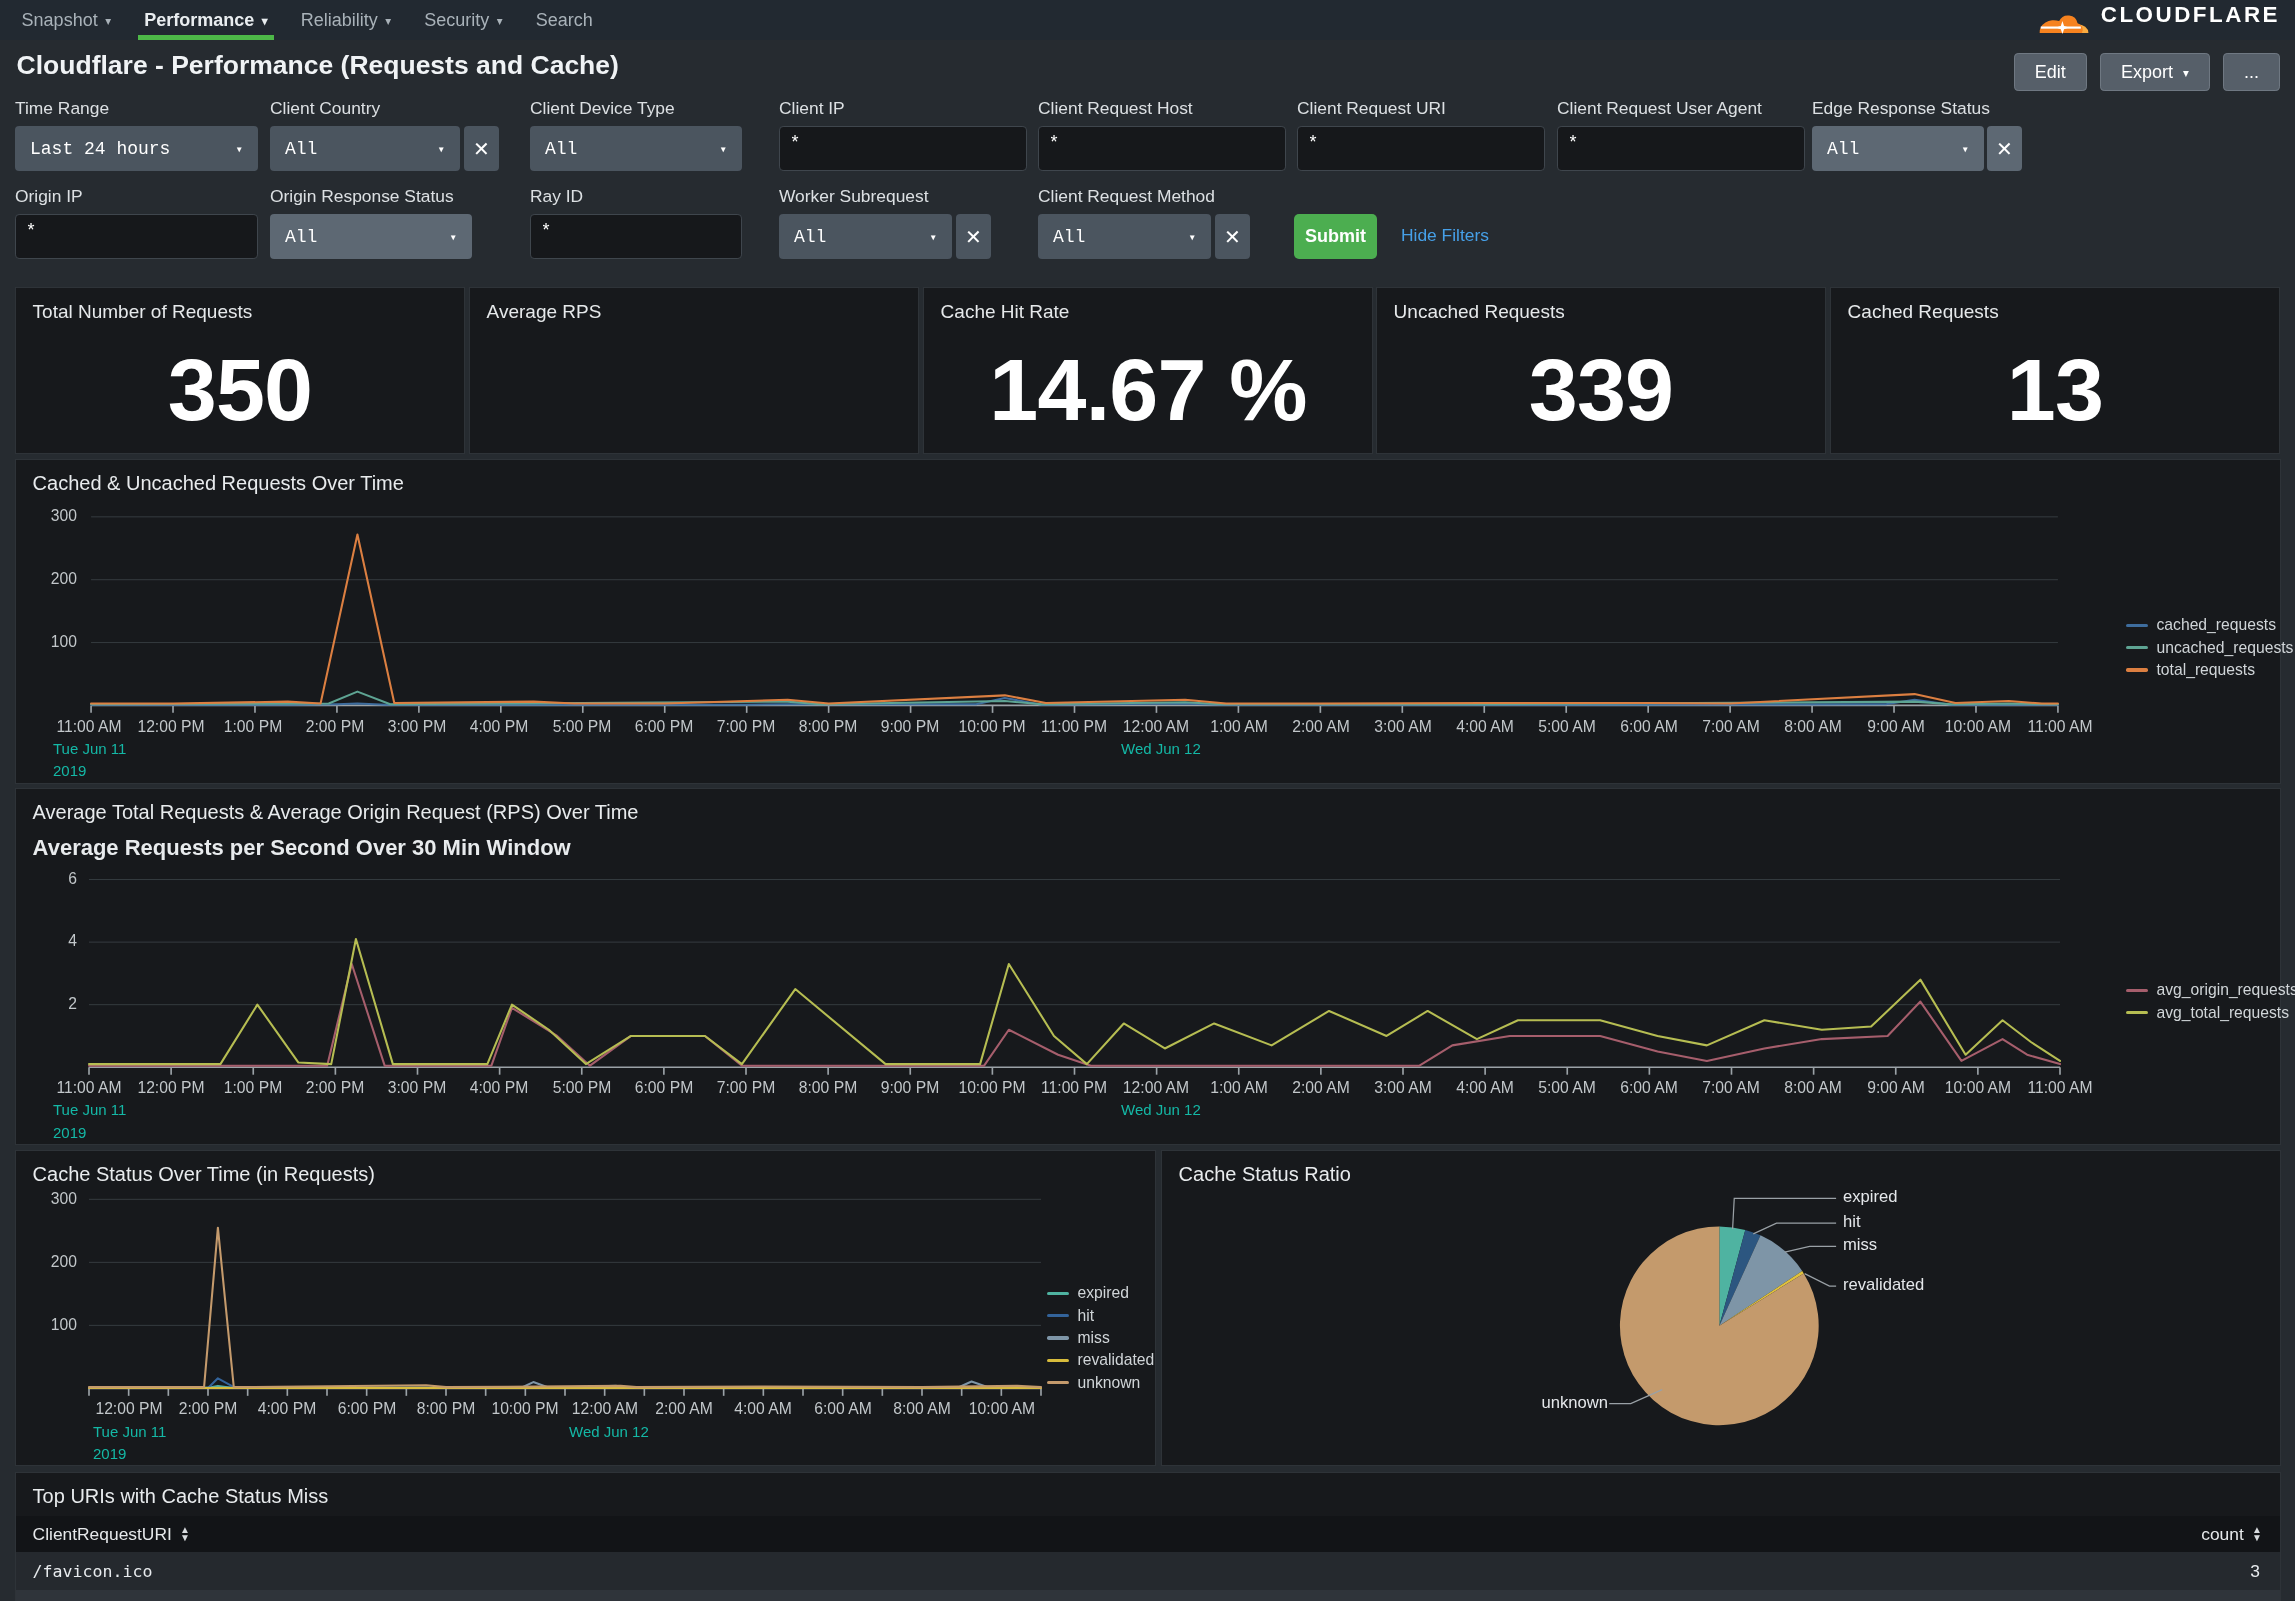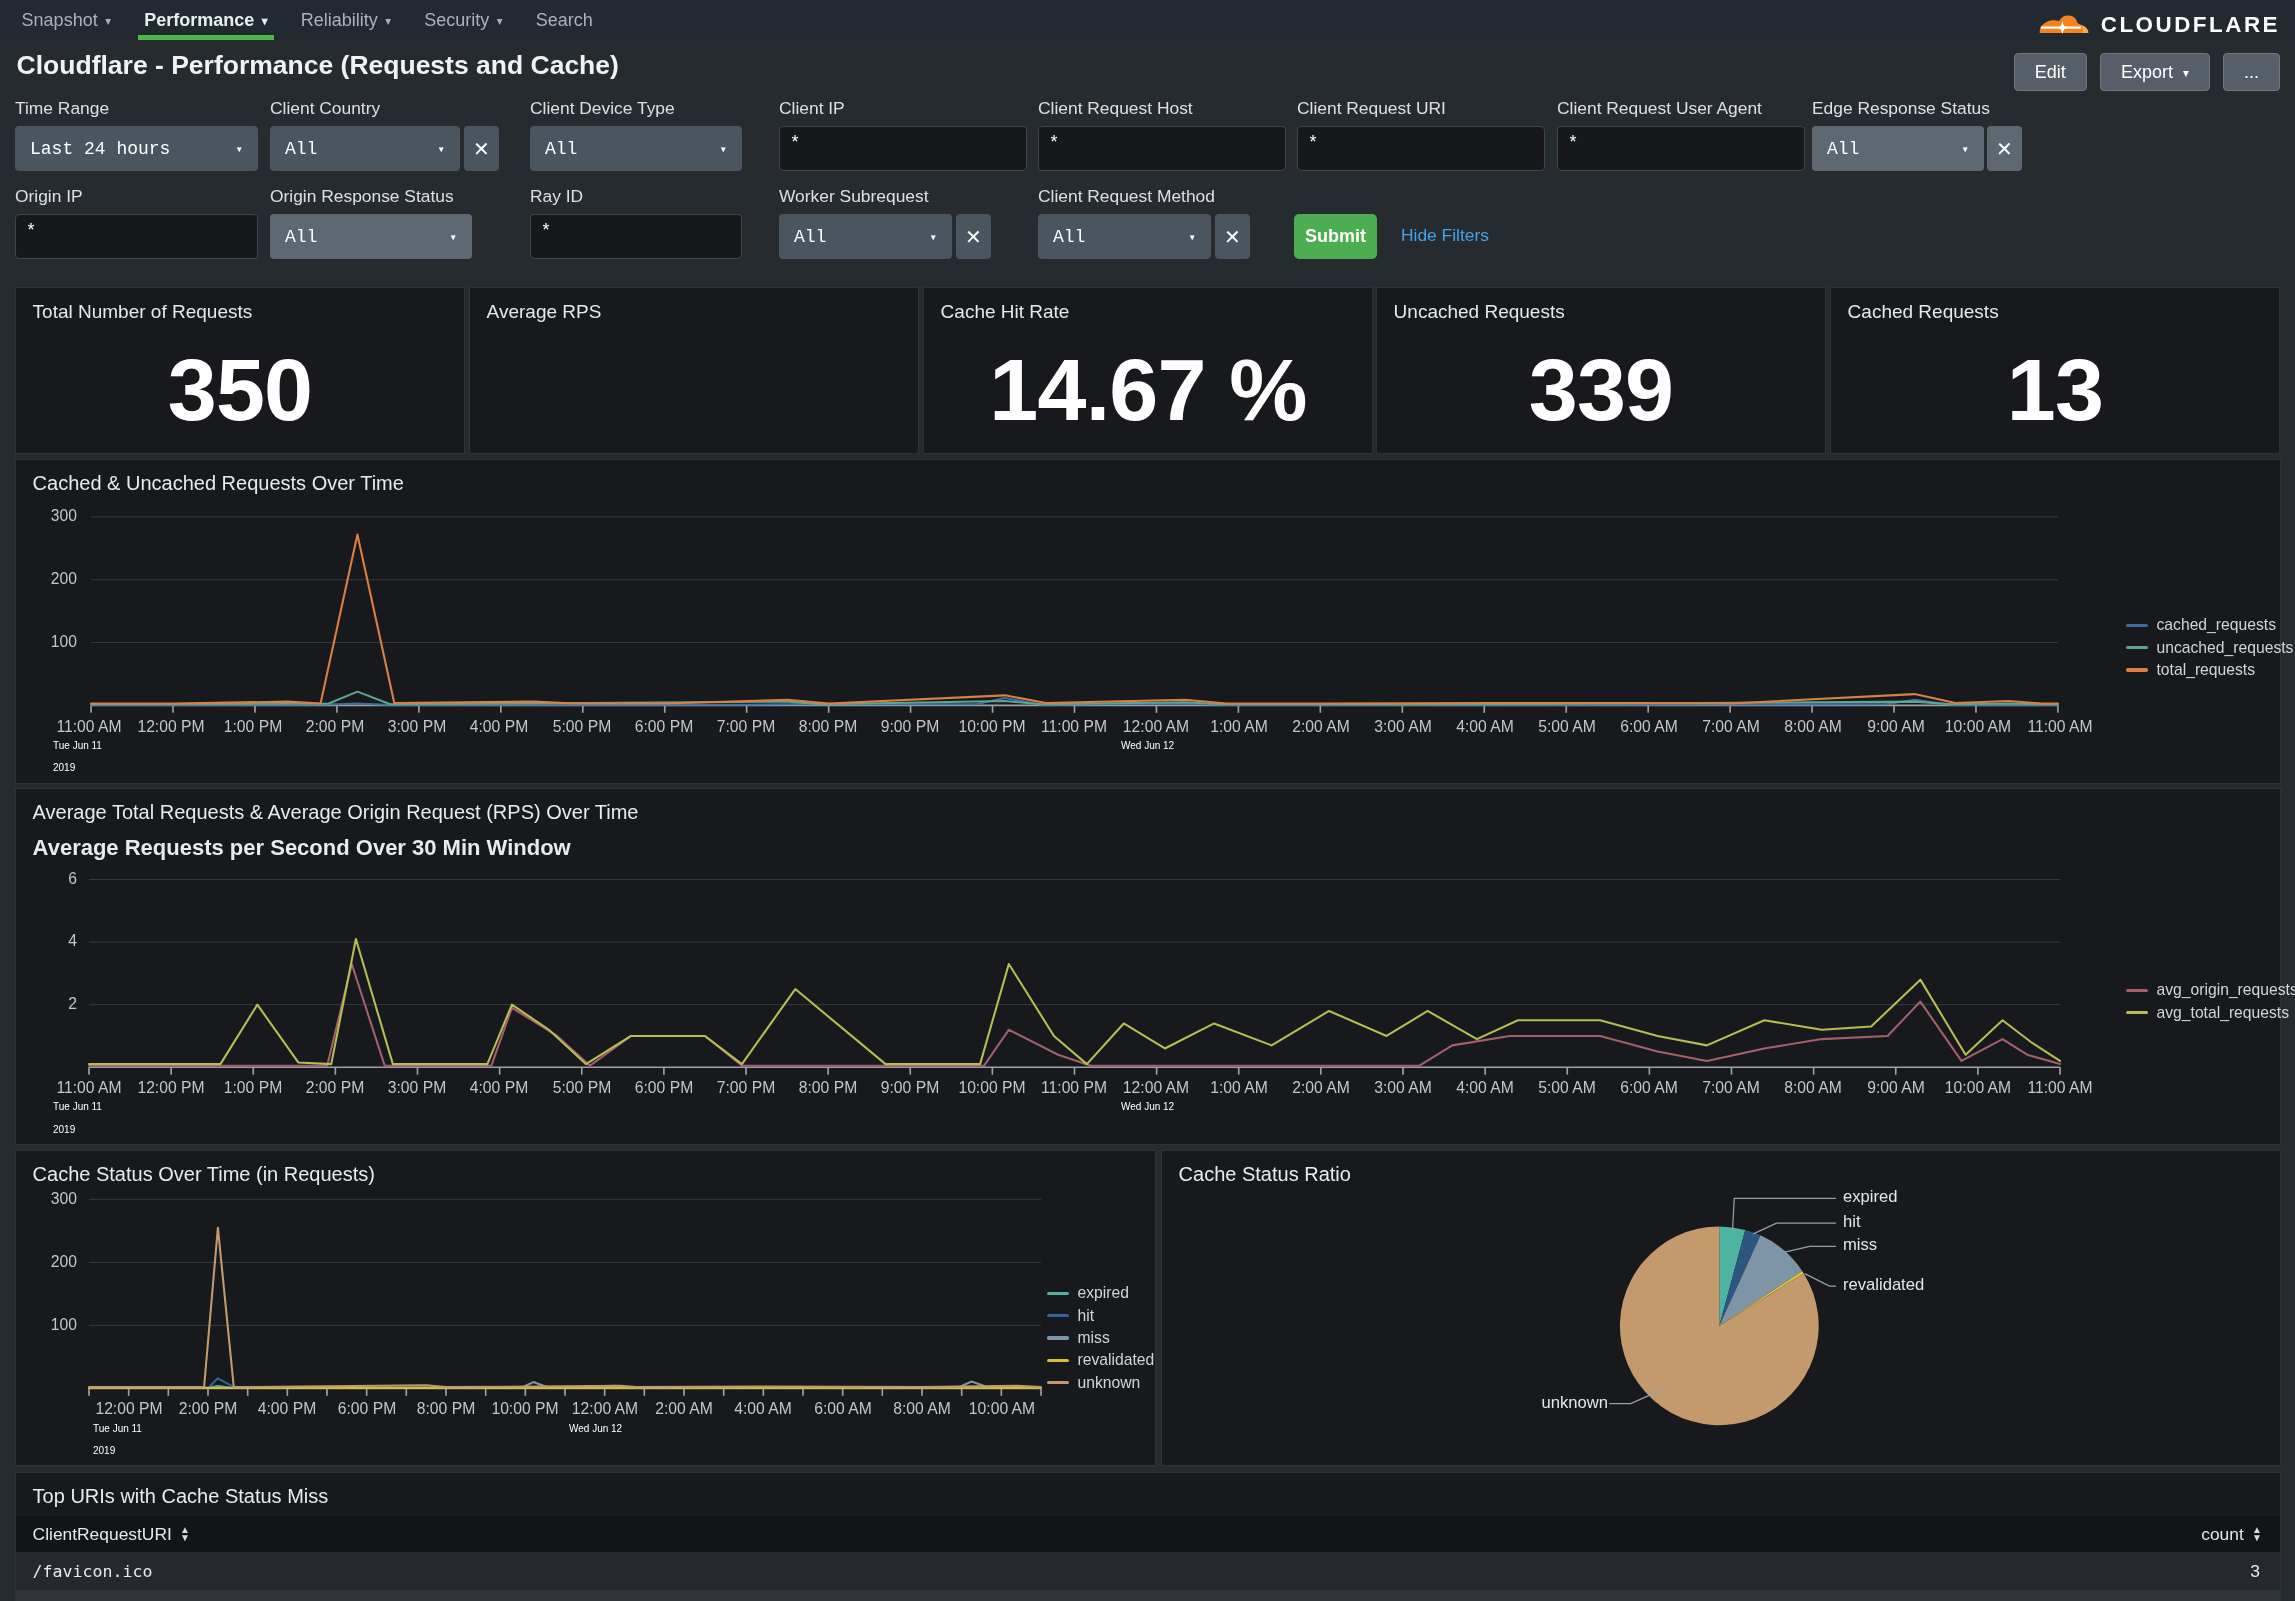--- a/index.html
+++ b/index.html
@@ -9,21 +9,21 @@
     -webkit-font-smoothing:antialiased;
   }
   
   #navbar{position:absolute;left:0;top:0;width:100%;height:40px;background:#222931;
     display:flex;align-items:stretch;padding-left:5px;box-sizing:border-box;}
   .nav-item{position:relative;display:flex;align-items:center;padding:0 16.6px;
     color:#a9b2b9;font-size:18px;cursor:pointer;}
   .nav-item .caret{font-size:11.6px;margin-left:7.5px;margin-top:2.5px;}
   .nav-item.active{color:#e9edf0;font-weight:bold;}
   .nav-item.active .underline{position:absolute;left:10px;right:10px;bottom:0;height:5px;background:#4db848;}
-  #logo{position:absolute;right:15px;top:1.7px;display:flex;align-items:flex-end;gap:5px;}
+  #logo{position:absolute;right:15px;top:1.7px;display:flex;align-items:flex-start;gap:5px;}
   #logo .logo-text{color:#ffffff;font-weight:bold;font-size:22.4px;letter-spacing:2.5px;}
   
   .page-title{position:absolute;left:16.6px;top:50px;font-size:26.5px;font-weight:bold;color:#f0f3f5;}
   #header-buttons{position:absolute;right:15px;top:53px;display:flex;gap:13.2px;}
   .btn{height:38px;background:#565f69;border:0.8px solid #6f7882;border-radius:4.1px;color:#fff;
     font-size:18px;display:flex;align-items:center;justify-content:center;padding:0 20px;cursor:pointer;box-sizing:border-box;}
   .btn .caret{font-size:11.6px;margin-left:10px;margin-top:1.7px;}
   
   #filters{position:absolute;left:0;top:0;width:100%;height:0;}
   .filter-label{position:absolute;font-size:17.4px;color:#dce0e3;white-space:nowrap;}
@@ -45,21 +45,21 @@
   .stat .stat-label{position:absolute;left:16.6px;top:13.2px;font-size:19px;color:#e6e9eb;}
   .stat .stat-value{position:absolute;left:0;right:0;top:38px;bottom:0;display:flex;align-items:center;justify-content:center;
     font-size:88px;font-weight:bold;color:#ffffff;letter-spacing:-0.8px;}
   
   .panel{position:absolute;background:#17191c;border:0.8px solid #2e3338;box-sizing:border-box;}
   .panel-title{position:absolute;left:16.6px;top:11.6px;font-size:20px;color:#e8ebed;white-space:nowrap;}
   .panel-subtitle{position:absolute;left:16.6px;top:46px;font-size:22px;font-weight:bold;color:#e8ebed;white-space:nowrap;}
   .plot{position:absolute;}
   .ylabel{position:absolute;text-align:right;font-size:15.7px;color:#c2c7ca;}
   .xlabel{position:absolute;font-size:15.7px;color:#c2c7ca;white-space:nowrap;transform:translateX(-50%);}
-  .xsub{position:absolute;font-size:10px;color:#ffffff;white-space:nowrap;}
+  .xsub{position:absolute;font-size:15px;color:#14b8a6;white-space:nowrap;}
   .legend{position:absolute;}
   .legend-item{display:flex;align-items:center;height:22.4px;}
   .legend-swatch{width:21.5px;height:3.3px;border-radius:1.7px;margin-right:9px;flex:none;}
   .legend-name{font-size:15.7px;color:#d0d5d8;white-space:nowrap;}
   .pie-label{position:absolute;font-size:16.6px;color:#e4e7ea;white-space:nowrap;}
   
   #tablePanel{overflow:hidden;}
   .thead{position:absolute;left:0;right:0;top:43px;height:36px;background:#121417;display:flex;align-items:center;}
   .th{display:flex;align-items:center;font-size:17.4px;color:#e6e9eb;cursor:pointer;}
   .th-uri{flex:1;padding-left:16.6px;}

